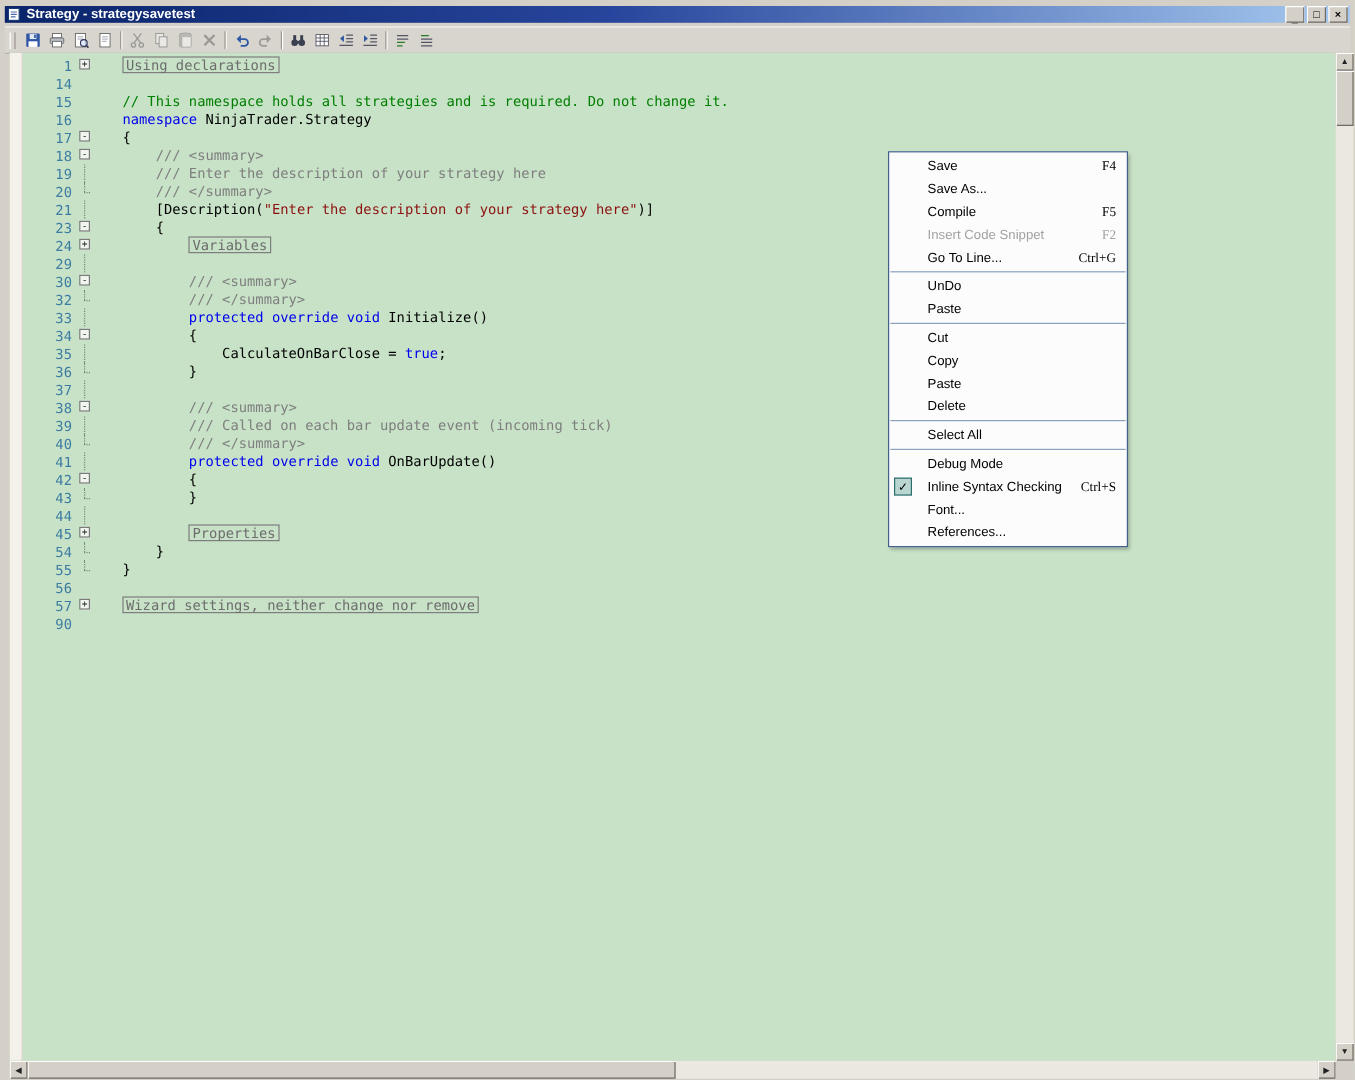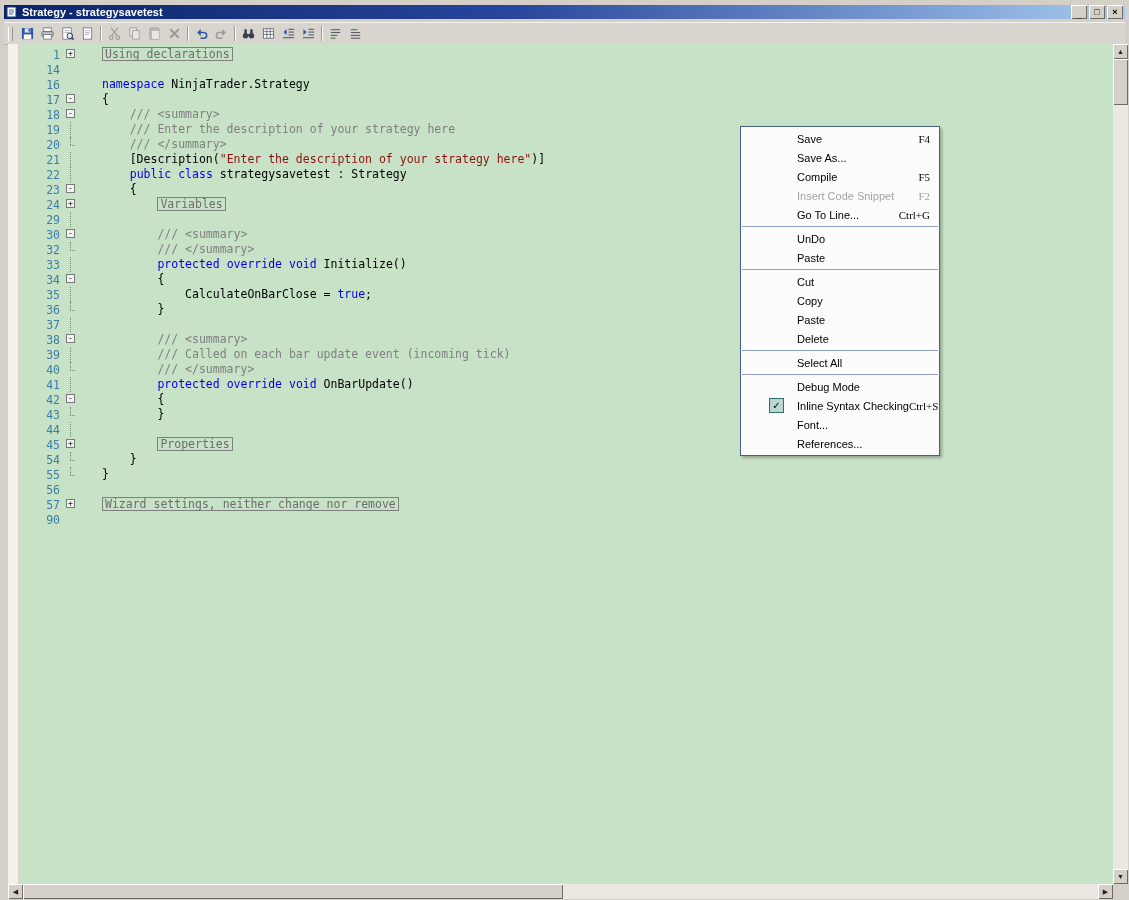--- a/index.html
+++ b/index.html
@@ -69,21 +69,21 @@
   .lcode .region{
     color:#6d6d6d;border:1px solid #7e7e7e;padding:0 2px;line-height:12px;
     display:inline-block;
   }
   
   .ctxmenu{
     position:absolute;left:740px;top:126px;width:196px;
     background:#fcfcfc;border:1px solid var(--menu-border,#44618c);
     padding:2px 1px;box-shadow:2px 2px 3px rgba(0,0,0,.28);z-index:20;
   }
-  .mitem{position:relative;height:19px;display:flex;align-items:center;padding:0 8px 0 31px;font-size:11px;color:#000;margin-left:24px;}
+  .mitem{position:relative;height:19px;display:flex;align-items:center;padding:0 8px 0 31px;font-size:11px;color:#000;}
   .mitem .lbl{flex:1;white-space:nowrap;}
   .mitem .sc{white-space:nowrap;font-family:Liberation Serif, serif;}
   .mitem.disabled .lbl,.mitem.disabled .sc{color:#a3a3a3;}
   .msep{border-top:1px solid #8ba1bd;margin:2px 0;}
   .mcheck{
     position:absolute;left:3px;top:2px;width:15px;height:15px;box-sizing:border-box;
     border:1px solid #2e6e6e;background:#b9d6d0;
     display:flex;align-items:center;justify-content:center;font-size:10px;color:#000;
   }
   
@@ -295,20 +295,25 @@
         <span class="lnum">1</span>
         <span class="lfold plus" data-g="+"></span>
         <span class="lcode"><span class="region">Using declarations</span></span>
       </div>
       <div class="cline">
         <span class="lnum">14</span>
         <span class="lfold"></span>
         <span class="lcode"></span>
       </div>
       <div class="cline">
+        <span class="lnum">15</span>
+        <span class="lfold"></span>
+        <span class="lcode"><span class="comment">// This namespace holds all strategies and is required. Do not change it.</span></span>
+      </div>
+      <div class="cline">
         <span class="lnum">16</span>
         <span class="lfold"></span>
         <span class="lcode"><span class="kw">namespace</span><span class="plain"> NinjaTrader.Strategy</span></span>
       </div>
       <div class="cline">
         <span class="lnum">17</span>
         <span class="lfold minus" data-g="-"></span>
         <span class="lcode"><span class="plain">{</span></span>
       </div>
       <div class="cline">
@@ -325,25 +330,20 @@
         <span class="lnum">20</span>
         <span class="lfold end"></span>
         <span class="lcode"><span class="doc">    /// &lt;/summary&gt;</span></span>
       </div>
       <div class="cline">
         <span class="lnum">21</span>
         <span class="lfold line"></span>
         <span class="lcode"><span class="plain">    [Description(</span><span class="str">"Enter the description of your strategy here"</span><span class="plain">)]</span></span>
       </div>
       <div class="cline">
-        <span class="lnum">22</span>
-        <span class="lfold line"></span>
-        <span class="lcode"><span class="plain">    </span><span class="kw">public</span><span class="plain"> </span><span class="kw">class</span><span class="plain"> strategysavetest : Strategy</span></span>
-      </div>
-      <div class="cline">
         <span class="lnum">23</span>
         <span class="lfold minus" data-g="-"></span>
         <span class="lcode"><span class="plain">    {</span></span>
       </div>
       <div class="cline">
         <span class="lnum">24</span>
         <span class="lfold plus" data-g="+"></span>
         <span class="lcode"><span class="plain">        </span><span class="region">Variables</span></span>
       </div>
       <div class="cline">

